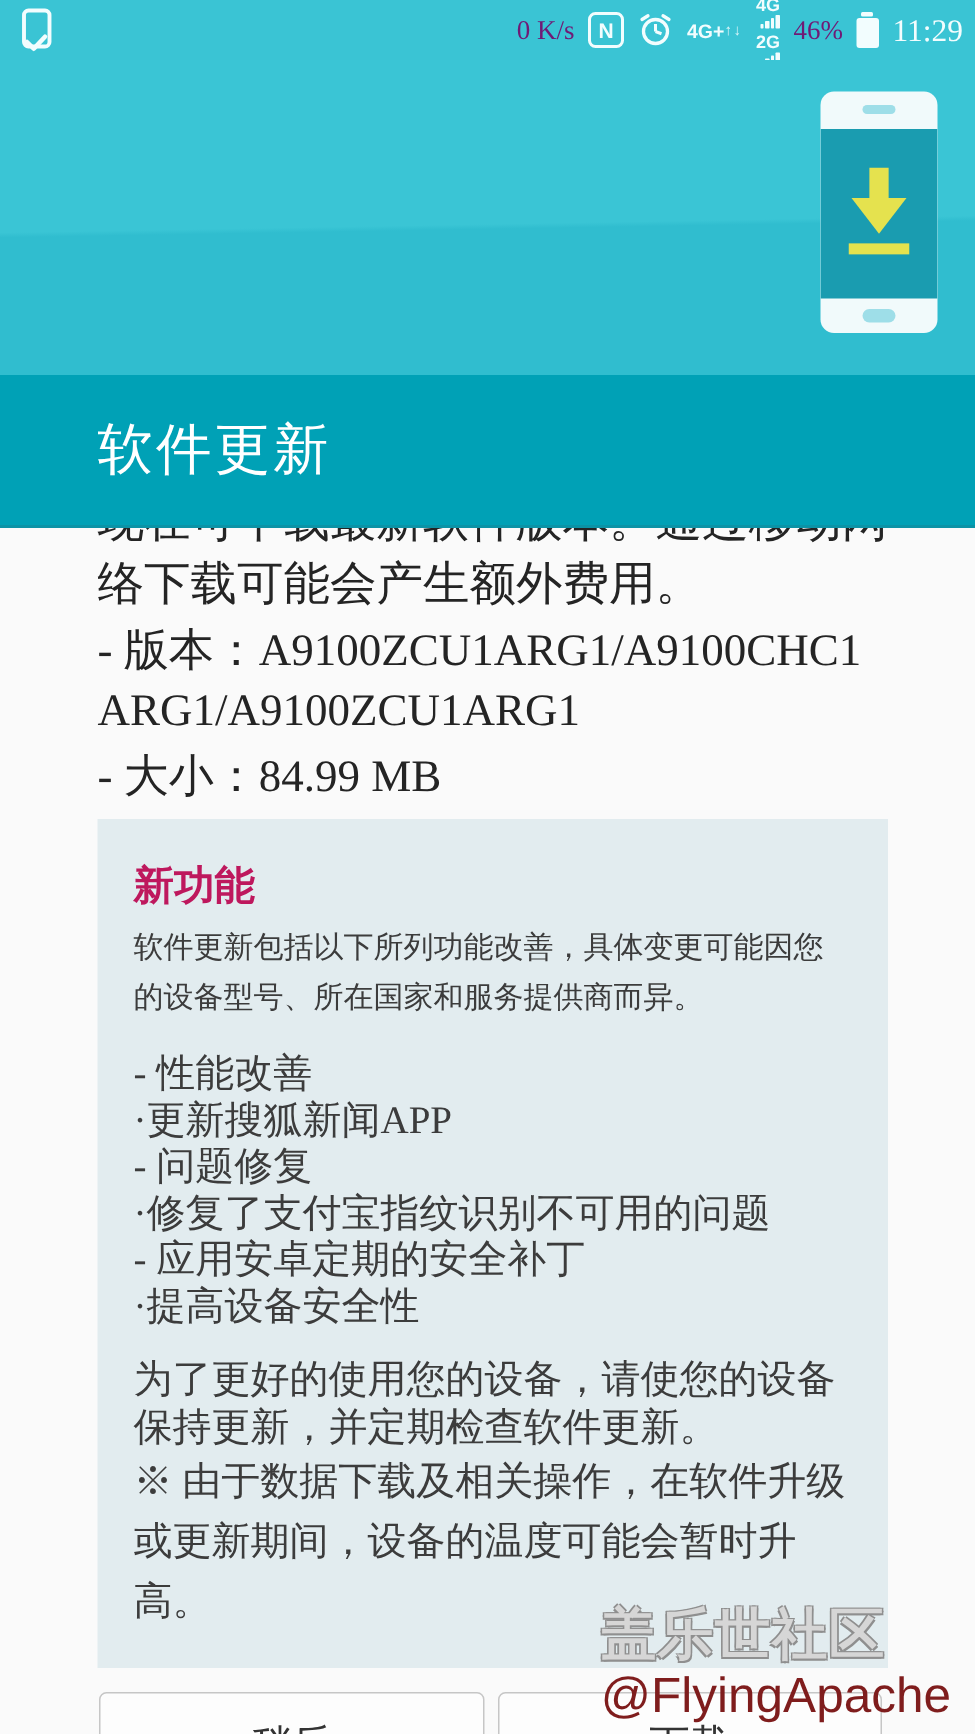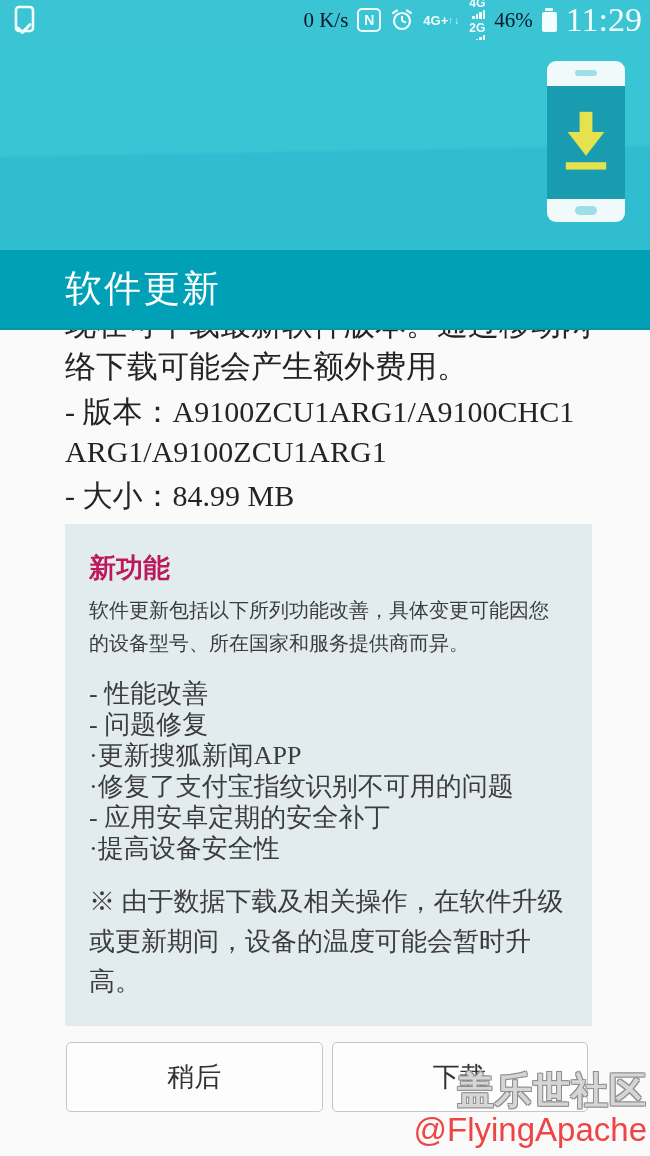--- a/index.html
+++ b/index.html
@@ -8,58 +8,58 @@
     background:#fafafa;
     font-family:"Liberation Serif", serif;
   }
   
   .status-bar{
     height:40px;background:#3ac4d4;display:flex;align-items:center;
     justify-content:space-between;padding:0 8px 0 12px;box-sizing:border-box;color:#fff;
   }
   .sb-left{display:flex;align-items:center;}
   .sb-right{display:flex;align-items:center;gap:9px;}
-  .sb-text{font-size:21px;color:#0f172a;line-height:1;}
+  .sb-text{font-size:18px;color:#701a75;line-height:1;}
   .nfc{width:20px;height:20px;border:2px solid #f2fdfe;border-radius:5px;display:flex;
        align-items:center;justify-content:center;
        font:bold 14px "Liberation Sans",sans-serif;color:#f2fdfe;}
   .sim1{display:flex;flex-direction:row;align-items:center;line-height:1;}
   .sim1 .lbl{font:bold 13px "Liberation Sans",sans-serif;color:#f2fdfe;}
   .sim1 .updown{font-size:10px;color:#d9f4f7;letter-spacing:1px;margin-top:1px;}
   .sim2{display:flex;flex-direction:column;gap:2px;line-height:1;}
   .sim2 .row{display:flex;align-items:flex-end;gap:0;flex-direction:column;}
   .sim2 .lbl{font:bold 12px "Liberation Sans",sans-serif;color:#f2fdfe;}
   .bars{display:inline-flex;align-items:flex-end;gap:1px;}
   .bars i{width:2.5px;background:#f2fdfe;display:block;border-radius:0.5px;}
   .bars i:nth-child(1){height:3px;}
   .bars i:nth-child(2){height:5px;}
   .bars i:nth-child(3){height:7px;}
   .bars i:nth-child(4){height:9px;}
   .battery{display:inline-flex;flex-direction:column;align-items:center;}
   .battery .cap{width:8px;height:3px;background:#f2fdfe;border-radius:1px;}
   .battery .bod{width:15px;height:20px;background:#f2fdfe;border-radius:2px;margin-top:1px;}
-  .clock{font-size:34px;color:#f2fdfe;line-height:1;}
+  .clock{font-size:21px;color:#f2fdfe;line-height:1;}
   
   .hero{
     height:210px;position:relative;
     background:linear-gradient(179deg,#3ac5d5 0%,#3ac5d5 52%,#30bdcf 53.5%,#30bdcf 100%);
   }
   .phone{
     position:absolute;right:25px;top:21px;width:78px;height:161px;
     background:#f1fafb;border-radius:9px;overflow:hidden;
   }
   .phone-screen{position:absolute;left:0;right:0;top:25px;bottom:23px;background:#1a9cb0;
     display:flex;align-items:center;justify-content:center;}
   .speaker{position:absolute;top:9px;left:50%;transform:translateX(-50%);
     width:22px;height:6px;border-radius:3px;background:#9edee8;}
   .homebtn{position:absolute;bottom:7px;left:50%;transform:translateX(-50%);
     width:22px;height:9px;border-radius:5px;background:#9edee8;}
   
   .title-band{
-    height:80px;background:#00a1b6;position:relative;z-index:2;
+    height:102px;background:#00a1b6;position:relative;z-index:2;
     display:flex;align-items:center;padding-left:65px;box-sizing:border-box;
     border-bottom:2px solid #0b93a6;
   }
   .title-band h1{margin:0;font-size:37px;font-weight:500;color:#fff;letter-spacing:2px;}
   
   .content{position:relative;z-index:1;margin-top:-26px;padding:0 58px 0 65px;color:#242424;}
   .intro{margin:0;font-size:31px;line-height:42px;}
   .meta{margin:4px 0 0;font-size:30px;line-height:40px;word-break:break-all;}
   .changelog{
     margin-top:8px;background:#e2ecef;padding:26px 24px 24px;box-sizing:border-box;
@@ -71,27 +71,27 @@
   .changelog li{font-size:26px;line-height:31px;}
   .changelog .foot{margin:18px 0 0;font-size:26px;line-height:32px;}
   .changelog .foot2{margin:0;font-size:26px;line-height:40px;}
   
   .actions{display:flex;gap:9px;padding:16px 62px 0 66px;}
   .actions button{
     flex:1;height:70px;background:#fdfdfd;border:1px solid #c6c6c6;border-radius:5px;
     font-size:27px;color:#333;font-family:"Liberation Serif",serif;cursor:pointer;
   }
   
-  .watermark{position:absolute;right:3px;bottom:8px;text-align:right;z-index:5;pointer-events:none;}
+  .watermark{position:absolute;right:16px;bottom:8px;z-index:5;pointer-events:none;}
   .wm1{
     font-size:37px;font-weight:bold;letter-spacing:1px;color:#d6d6d6;
     text-shadow:-1px -1px 0 #8f8f8f,1px 1px 0 #8f8f8f,-1px 1px 0 #8f8f8f,1px -1px 0 #8f8f8f;
     line-height:1.1;
   }
-  .wm2{font-family:"Liberation Sans",sans-serif;font-size:33px;color:#ef4444;line-height:1.1;}
+  .wm2{font-family:"Liberation Sans",sans-serif;font-size:33px;color:#7f1d1d;line-height:1.1;}
   svg{display:block;}
 </style>
 </head>
 <body>
 
 <div>
 
   <div class="status-bar">
     <div class="sb-left">
       <span>
@@ -169,26 +169,27 @@
   <div class="content">
     <p class="intro">现在可下载最新软件版本。通过移动网络下载可能会产生额外费用。</p>
     <p class="meta">- 版本：A9100ZCU1ARG1/A9100CHC1ARG1/A9100ZCU1ARG1</p>
     <p class="meta">- 大小：84.99 MB</p>
 
     <div class="changelog">
       <h2>新功能</h2>
       <p class="desc">软件更新包括以下所列功能改善，具体变更可能因您的设备型号、所在国家和服务提供商而异。</p>
       <ul>
         <li>- 性能改善</li>
+        <li>·更新搜狐新闻APP</li>
         <li>- 问题修复</li>
-        <li>·更新搜狐新闻APP</li>
         <li>·修复了支付宝指纹识别不可用的问题</li>
         <li>- 应用安卓定期的安全补丁</li>
         <li>·提高设备安全性</li>
       </ul>
+      <p class="foot">为了更好的使用您的设备，请使您的设备保持更新，并定期检查软件更新。</p>
       <p class="foot2">※ 由于数据下载及相关操作，在软件升级或更新期间，设备的温度可能会暂时升高。</p>
     </div>
   </div>
 
   <div class="actions">
     <button>稍后</button>
     <button>下载</button>
   </div>
 
   <div class="watermark">

